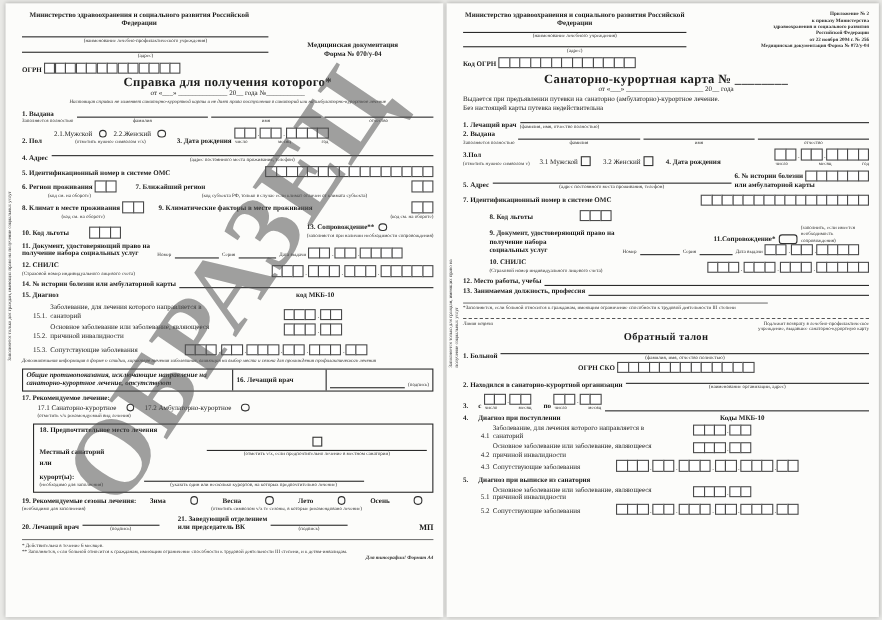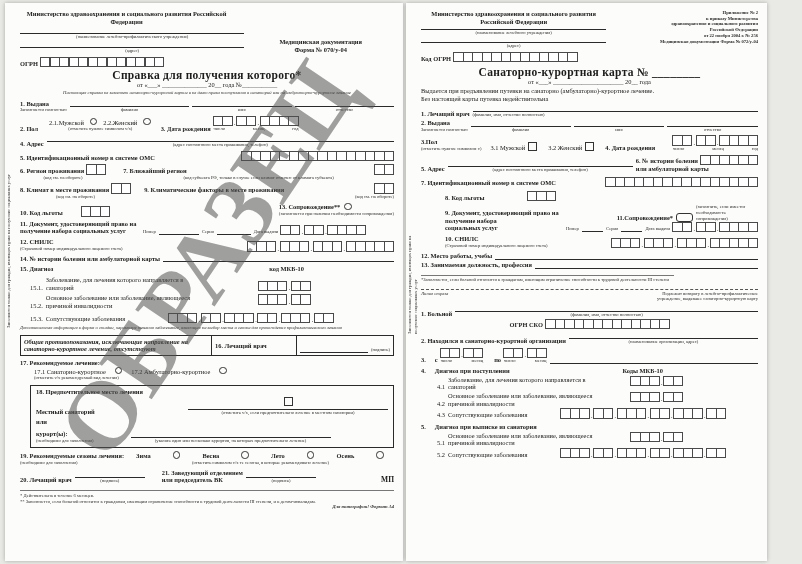--- a/index.html
+++ b/index.html
@@ -1,21 +1,21 @@
 <!DOCTYPE html>
 <html><head>
 <meta charset="utf-8">
 <style>
   html,body{margin:0;padding:0;}
   body{width:802px;height:564px;background:#e9e9e6;position:relative;overflow:hidden;
        font-family:"Liberation Serif","DejaVu Serif",serif;color:#1c1c1b;}
   .page{position:absolute;top:3px;height:558px;background:#fcfcfa;overflow:hidden;
         box-shadow:0 0 4px rgba(0,0,0,.28);}
   #left-page{left:5px;width:398px;}
-  #right-page{left:406px;width:361px;}
+  #right-page{left:406px;width:393px;}
   .inner{position:relative;padding:7px 9px 0 15px;}
   .b{font-weight:bold;font-size:6.4px;line-height:1.2;}
   .t{font-size:6.4px;line-height:1.2;}
   .s{font-size:4.6px;line-height:1.25;color:#2d2d2c;}
   .i{font-style:italic;}
   .c{text-align:center;}
   .row{display:flex;align-items:flex-end;column-gap:3px;margin-top:3px;}
   .col{display:flex;flex-direction:column;}
   .fl{flex:1;border-bottom:0.8px solid #2a2a2a;height:6px;}
   .fl2{border-bottom:0.8px solid #2a2a2a;height:6px;}
@@ -679,20 +679,21 @@
     <div class="cut"></div>
     <div class="row" style="margin-top:1px;align-items:flex-start;">
       <span class="s i">Линия отреза</span>
       <div style="flex:1;"></div>
       <div class="col" style="text-align:right;">
         <span class="s">Подлежит возврату в лечебно-профилактическое</span>
         <span class="s">учреждение, выдавшее санаторно-курортную карту</span>
       </div>
     </div>
 
+    <div class="title" style="font-size:9.5px;">Обратный талон</div>
 
     <div class="row">
       <span class="b">1. Больной</span>
       <div class="col" style="flex:1;">
         <div class="fl2"></div>
         <div class="s c">(фамилия, имя, отчество полностью)</div>
       </div>
     </div>
 
     <div class="row" style="justify-content:center;margin-top:1px;">

